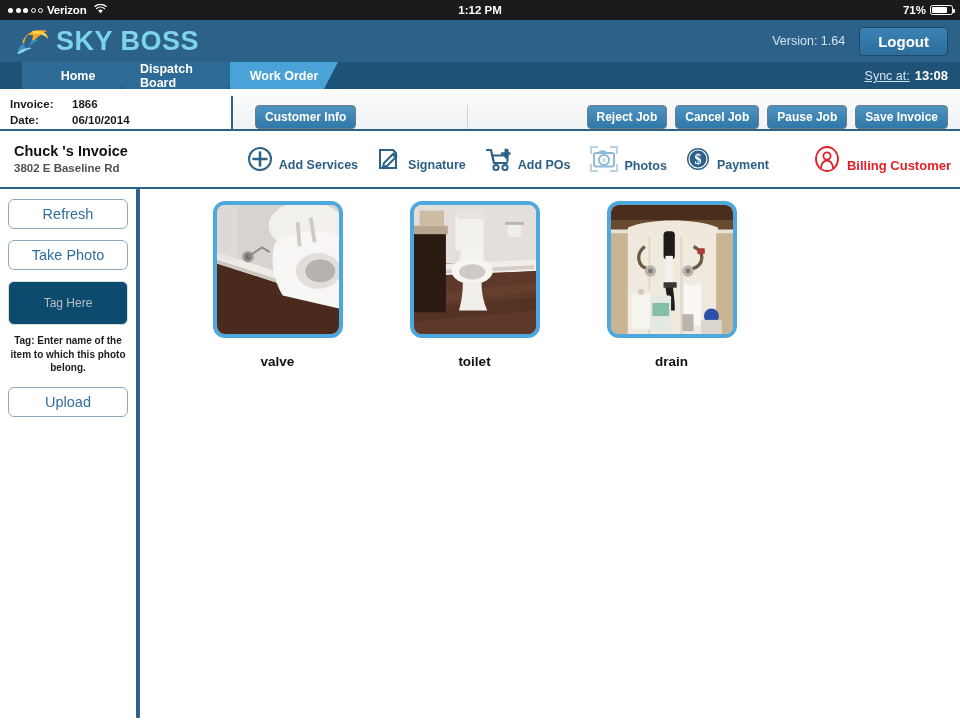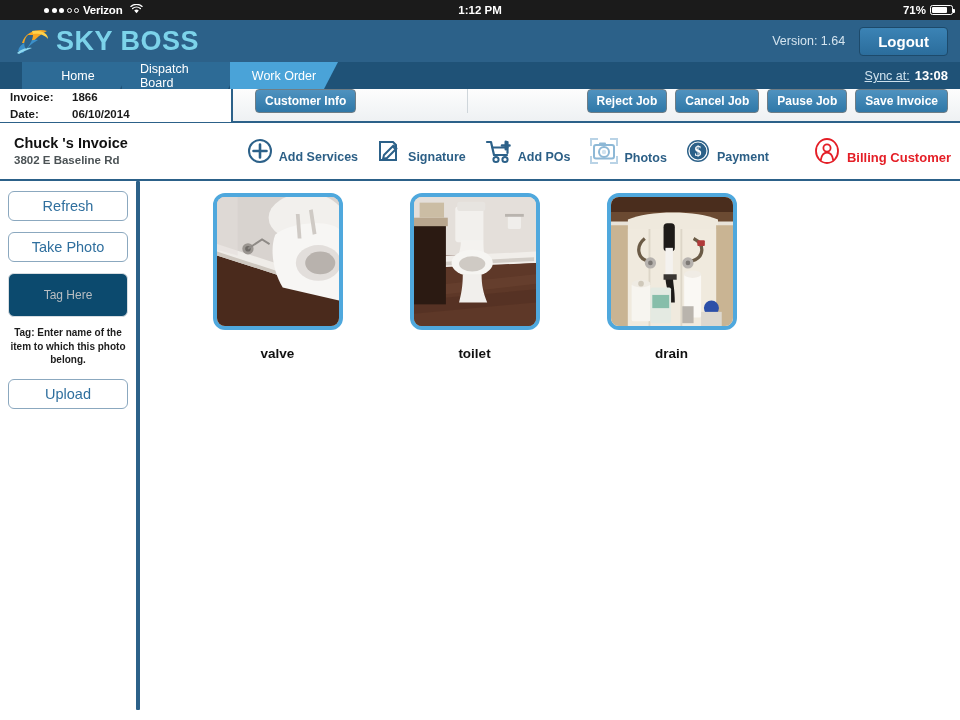--- a/index.html
+++ b/index.html
@@ -12,21 +12,21 @@
 
   
   .status-bar {
     height: 20px; width: 100%;
     background: #1b1b1b;
     display: flex; align-items: center;
     position: relative;
     color: #ffffff;
     font-size: 11.5px; font-weight: bold;
   }
-  .status-left { display: flex; align-items: center; gap: 4px; padding-left: 8px; margin-left: 36px; }
+  .status-left { display: flex; align-items: center; gap: 4px; padding-left: 8px; }
   .dots { display: flex; gap: 2.5px; align-items: center; }
   .dot { width: 5px; height: 5px; border-radius: 50%; background: #ffffff; }
   .dot.hollow { background: transparent; border: 1px solid #ffffff; width: 5px; height: 5px; }
   .carrier { font-size: 11.5px; font-weight: bold; letter-spacing: -0.2px; }
   .wifi-icon { margin-left: 3px; display: inline-block; }
   .status-center {
     position: absolute; left: 0; right: 0; text-align: center;
     font-size: 11.5px; font-weight: bold;
   }
   .status-right {
@@ -74,43 +74,43 @@
 
   
   .tab-bar {
     height: 27px; width: 100%;
     background: #1f5277;
     display: flex; align-items: stretch;
     position: relative;
   }
   .tab {
     position: relative;
-    color: #ffffff; font-size: 12.5px; font-weight: normal;
+    color: #ffffff; font-size: 12.5px; font-weight: bold;
     display: flex; align-items: center; justify-content: center;
     cursor: pointer;
     padding: 0 18px;
     margin-right: -12px;
     clip-path: polygon(0 0, 100% 0, calc(100% - 14px) 100%, 0 100%);
   }
   .tab:first-child { margin-left: 22px; }
   .tab.t-home { background: #2d6b96; width: 112px; }
   .tab.t-dispatch { background: #2d6b96; width: 120px; }
   .tab.t-work { background: #4aa3d8; width: 108px; z-index: 2; }
   .sync-wrap {
     margin-left: auto; display: flex; align-items: baseline; gap: 5px;
     padding-right: 12px; align-self: center;
   }
   .sync-label { color: #cfe2ee; font-size: 12.5px; text-decoration: underline; }
   .sync-time { color: #ffffff; font-size: 13px; font-weight: bold; }
 
   
   .info-bar {
-    height: 34px; width: 100%;
+    height: 42px; width: 100%;
     background: linear-gradient(to bottom, #fdfdfd, #eef1f3);
-    display: flex; align-items: flex-start;
+    display: flex; align-items: flex-end;
     border-bottom: 2px solid #2c6189;
     position: relative;
   }
   .info-left {
     width: 233px;
     border-right: 2px solid #2c6189;
     display: flex; flex-direction: column; justify-content: center;
     padding-left: 10px;
     background: #ffffff;
   }

